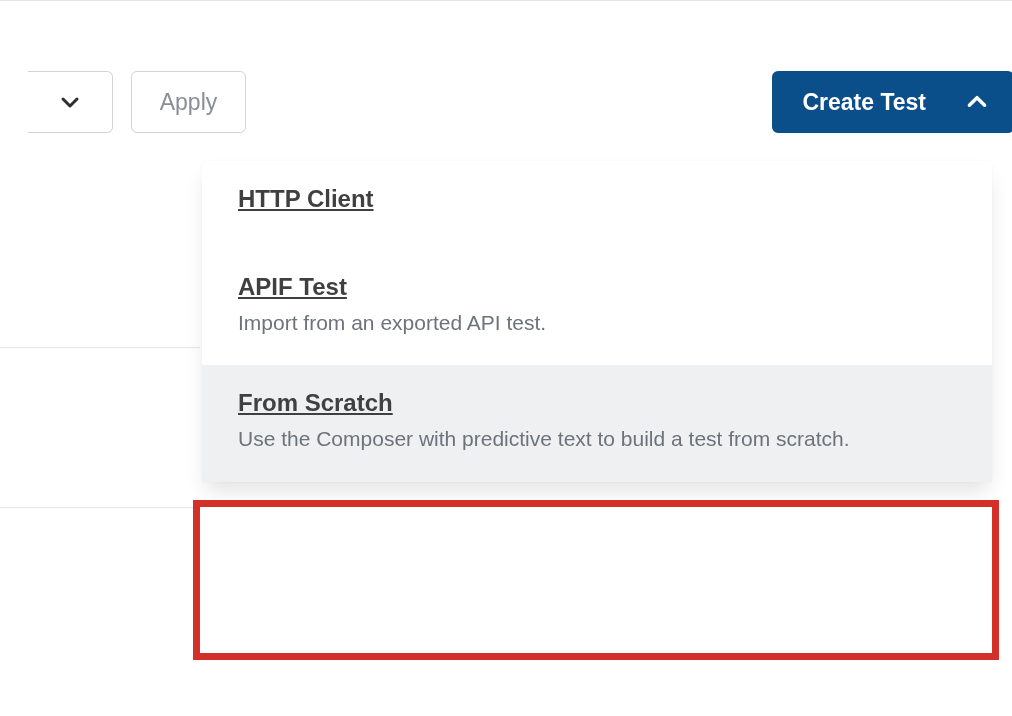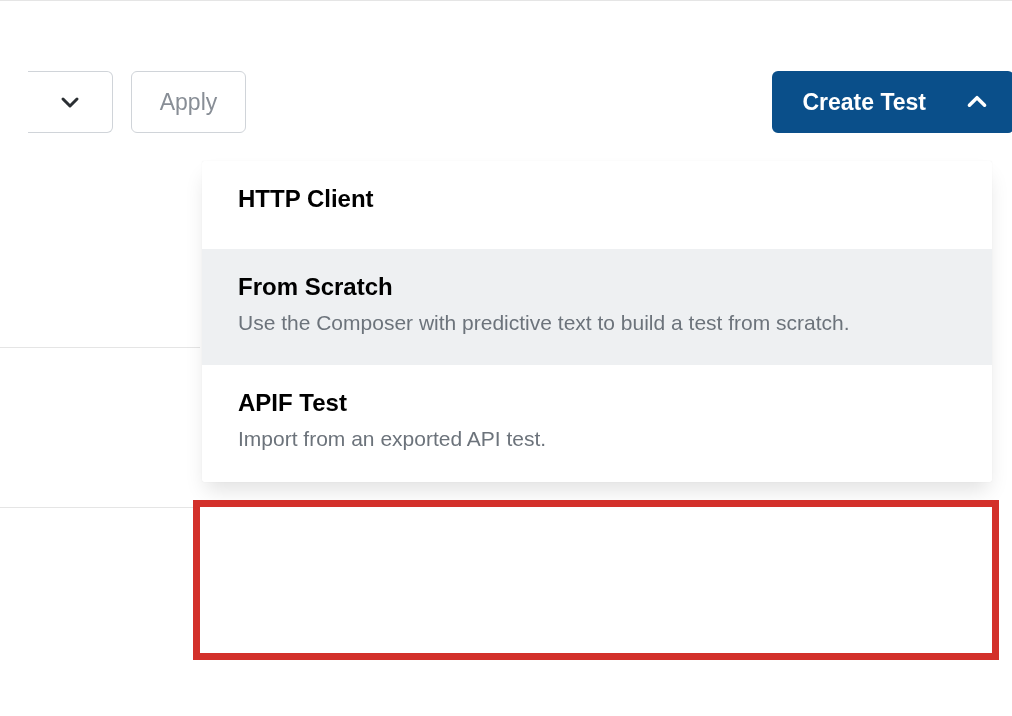--- a/index.html
+++ b/index.html
@@ -100,22 +100,23 @@
 
   .menu-item {
     padding: 24px 36px 28px 36px;
   }
   .menu-item.hovered {
     background: #eef0f2;
   }
   .menu-title {
     font-size: 24px;
     font-weight: 700;
-    color: #000000;
+    color: #404040;
     margin-bottom: 8px;
+    text-decoration: underline;
   }
   .menu-desc {
     font-size: 21px;
     font-weight: 400;
     color: #6c737b;
     line-height: 1.35;
   }
 
   .highlight-box {
     position: absolute;
@@ -156,27 +157,27 @@
   <div class="hr1"></div>
   <div class="hr2"></div>
 
   <div class="dropdown-panel">
 
     <div class="menu-item">
       <div class="menu-title">HTTP Client</div>
     </div>
 
 
+    <div class="menu-item">
+      <div class="menu-title">APIF Test</div>
+      <div class="menu-desc">Import from an exported API test.</div>
+    </div>
+
     <div class="menu-item hovered">
       <div class="menu-title">From Scratch</div>
       <div class="menu-desc">Use the Composer with predictive text to build a test from scratch.</div>
-    </div>
-
-    <div class="menu-item">
-      <div class="menu-title">APIF Test</div>
-      <div class="menu-desc">Import from an exported API test.</div>
     </div>
 
   </div>
 
   <div class="highlight-box" style="left:193px; top:499px; width:806px; height:160px;"></div>
 
 </div>
 
 </body></html>

